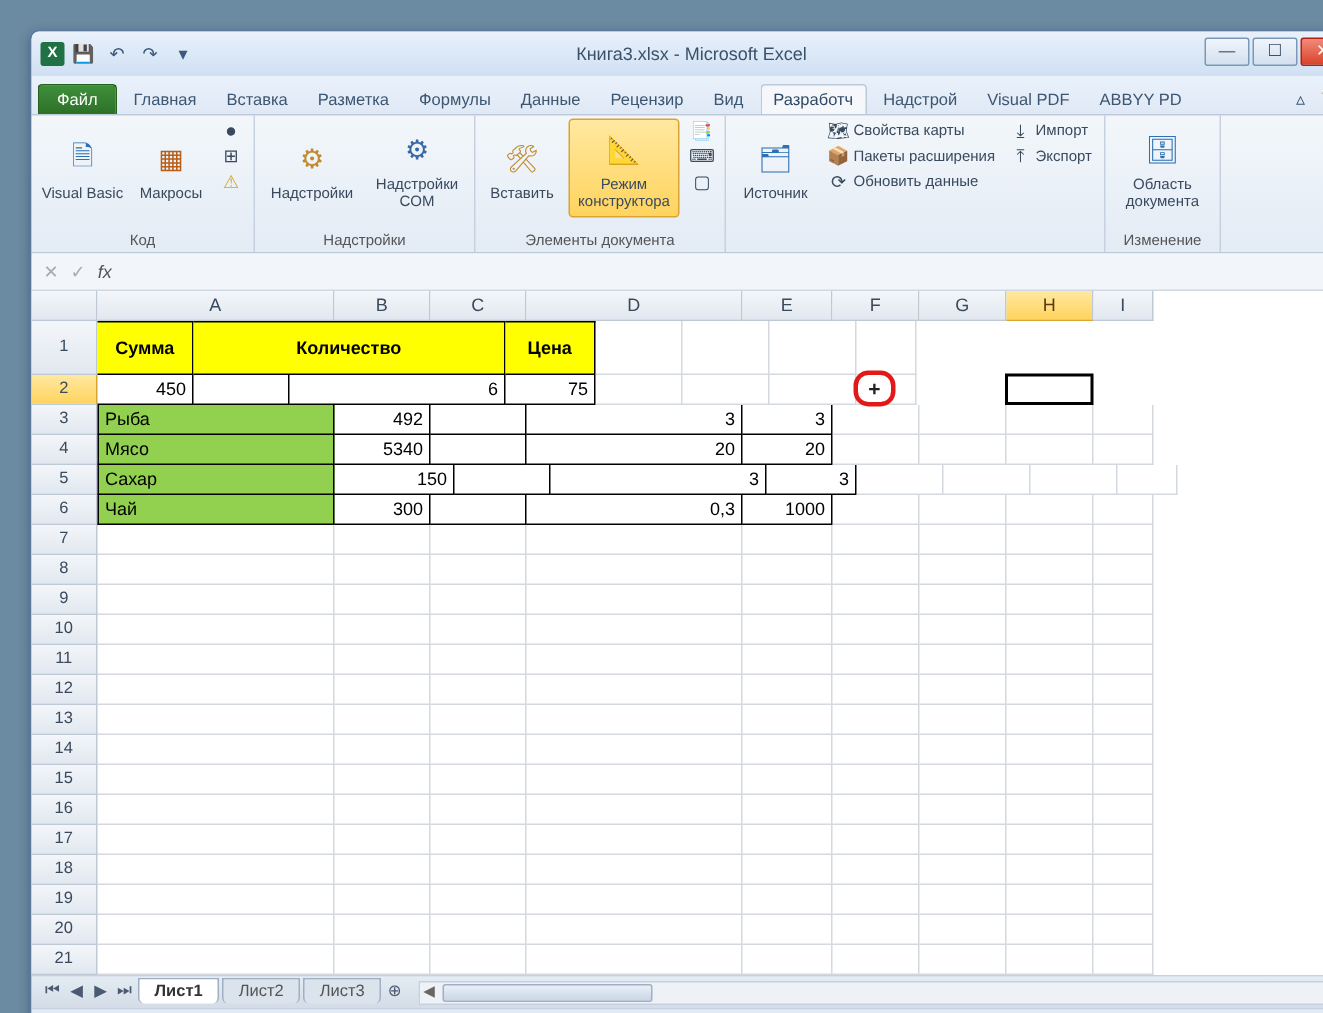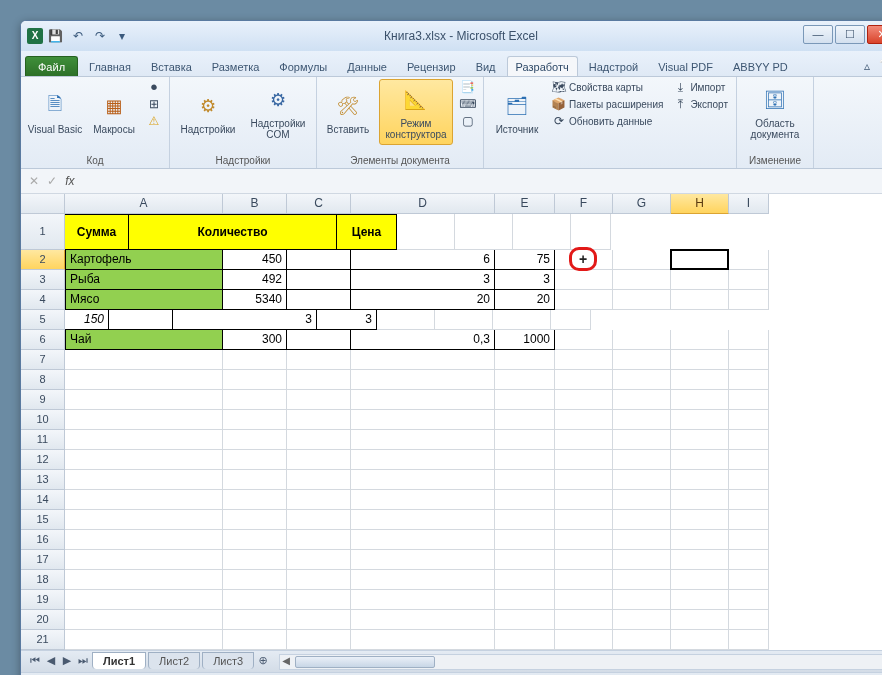--- a/index.html
+++ b/index.html
@@ -260,21 +260,20 @@
         <div class="rowcells th">
           <div class="cell hdr-cell" style="width: 64px;">Сумма</div>
           <div class="cell hdr-cell" style="width: 208px;">Количество</div>
           <div class="cell hdr-cell" style="width: 60px;">Цена</div>
           <div class="cell " style="width: 58px;"></div>
           <div class="cell " style="width: 58px;"></div>
           <div class="cell " style="width: 58px;"></div>
           <div class="cell " style="width: 40px;"></div>
         </div>
         <div class="rowcells">
-          <div class="cell name-cell" style="width: 158px; text-align: left;">Картофель</div>
           <div class="cell val-cell" style="width: 64px;">450</div>
           <div class="cell val-cell" style="width: 64px;"></div>
           <div class="cell val-cell" style="width: 144px;">6</div>
           <div class="cell val-cell" style="width: 60px;">75</div>
           <div class="cell " style="width: 58px;"></div>
           <div class="cell " style="width: 58px;"></div>
           <div class="cell " style="width: 58px;"></div>
           <div class="cell " style="width: 40px;"></div>
         </div>
         <div class="rowcells">
@@ -293,21 +292,22 @@
           <div class="cell val-cell" style="width: 64px;">5340</div>
           <div class="cell val-cell" style="width: 64px;"></div>
           <div class="cell val-cell" style="width: 144px;">20</div>
           <div class="cell val-cell" style="width: 60px;">20</div>
           <div class="cell " style="width: 58px;"></div>
           <div class="cell " style="width: 58px;"></div>
           <div class="cell " style="width: 58px;"></div>
           <div class="cell " style="width: 40px;"></div>
         </div>
         <div class="rowcells">
-          <div class="cell val-cell" style="width: 44px; font-style: italic;">150</div>
+          <div class="cell name-cell" style="width: 158px; text-align: left;">Сахар</div>
+          <div class="cell val-cell" style="width: 80px;">150</div>
           <div class="cell val-cell" style="width: 64px;"></div>
           <div class="cell val-cell" style="width: 144px;">3</div>
           <div class="cell val-cell" style="width: 60px;">3</div>
           <div class="cell " style="width: 58px;"></div>
           <div class="cell " style="width: 58px;"></div>
           <div class="cell " style="width: 58px;"></div>
           <div class="cell " style="width: 40px;"></div>
         </div>
         <div class="rowcells">
           <div class="cell name-cell" style="width: 158px; text-align: left;">Чай</div>

